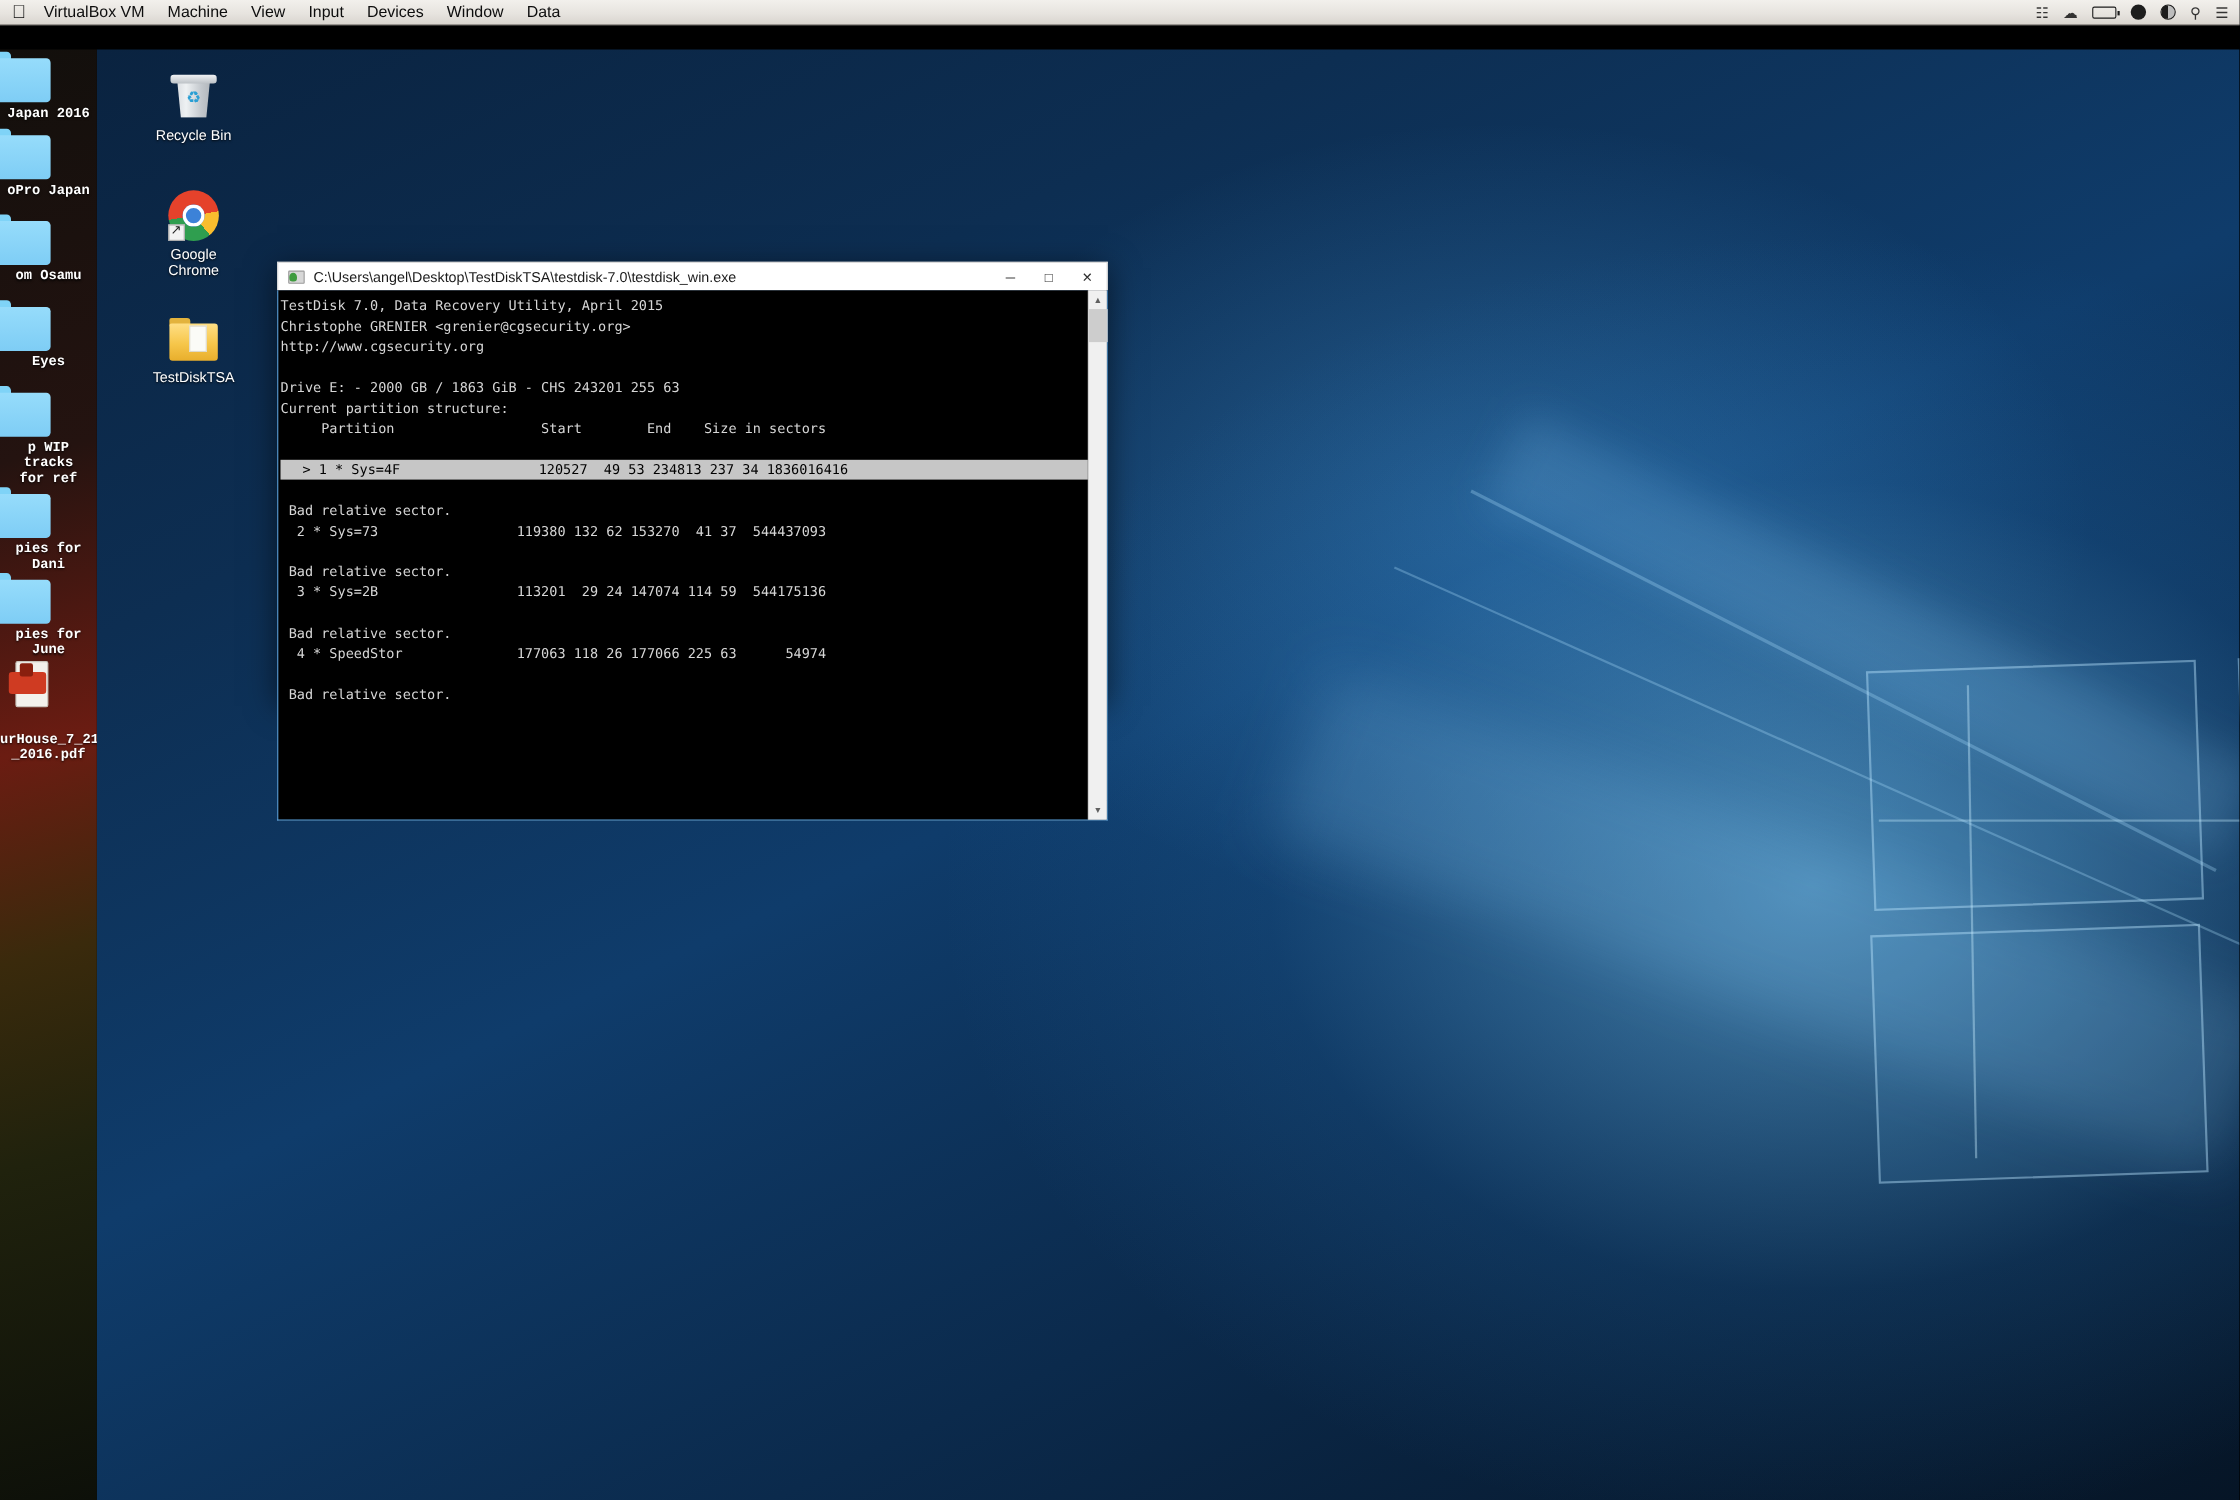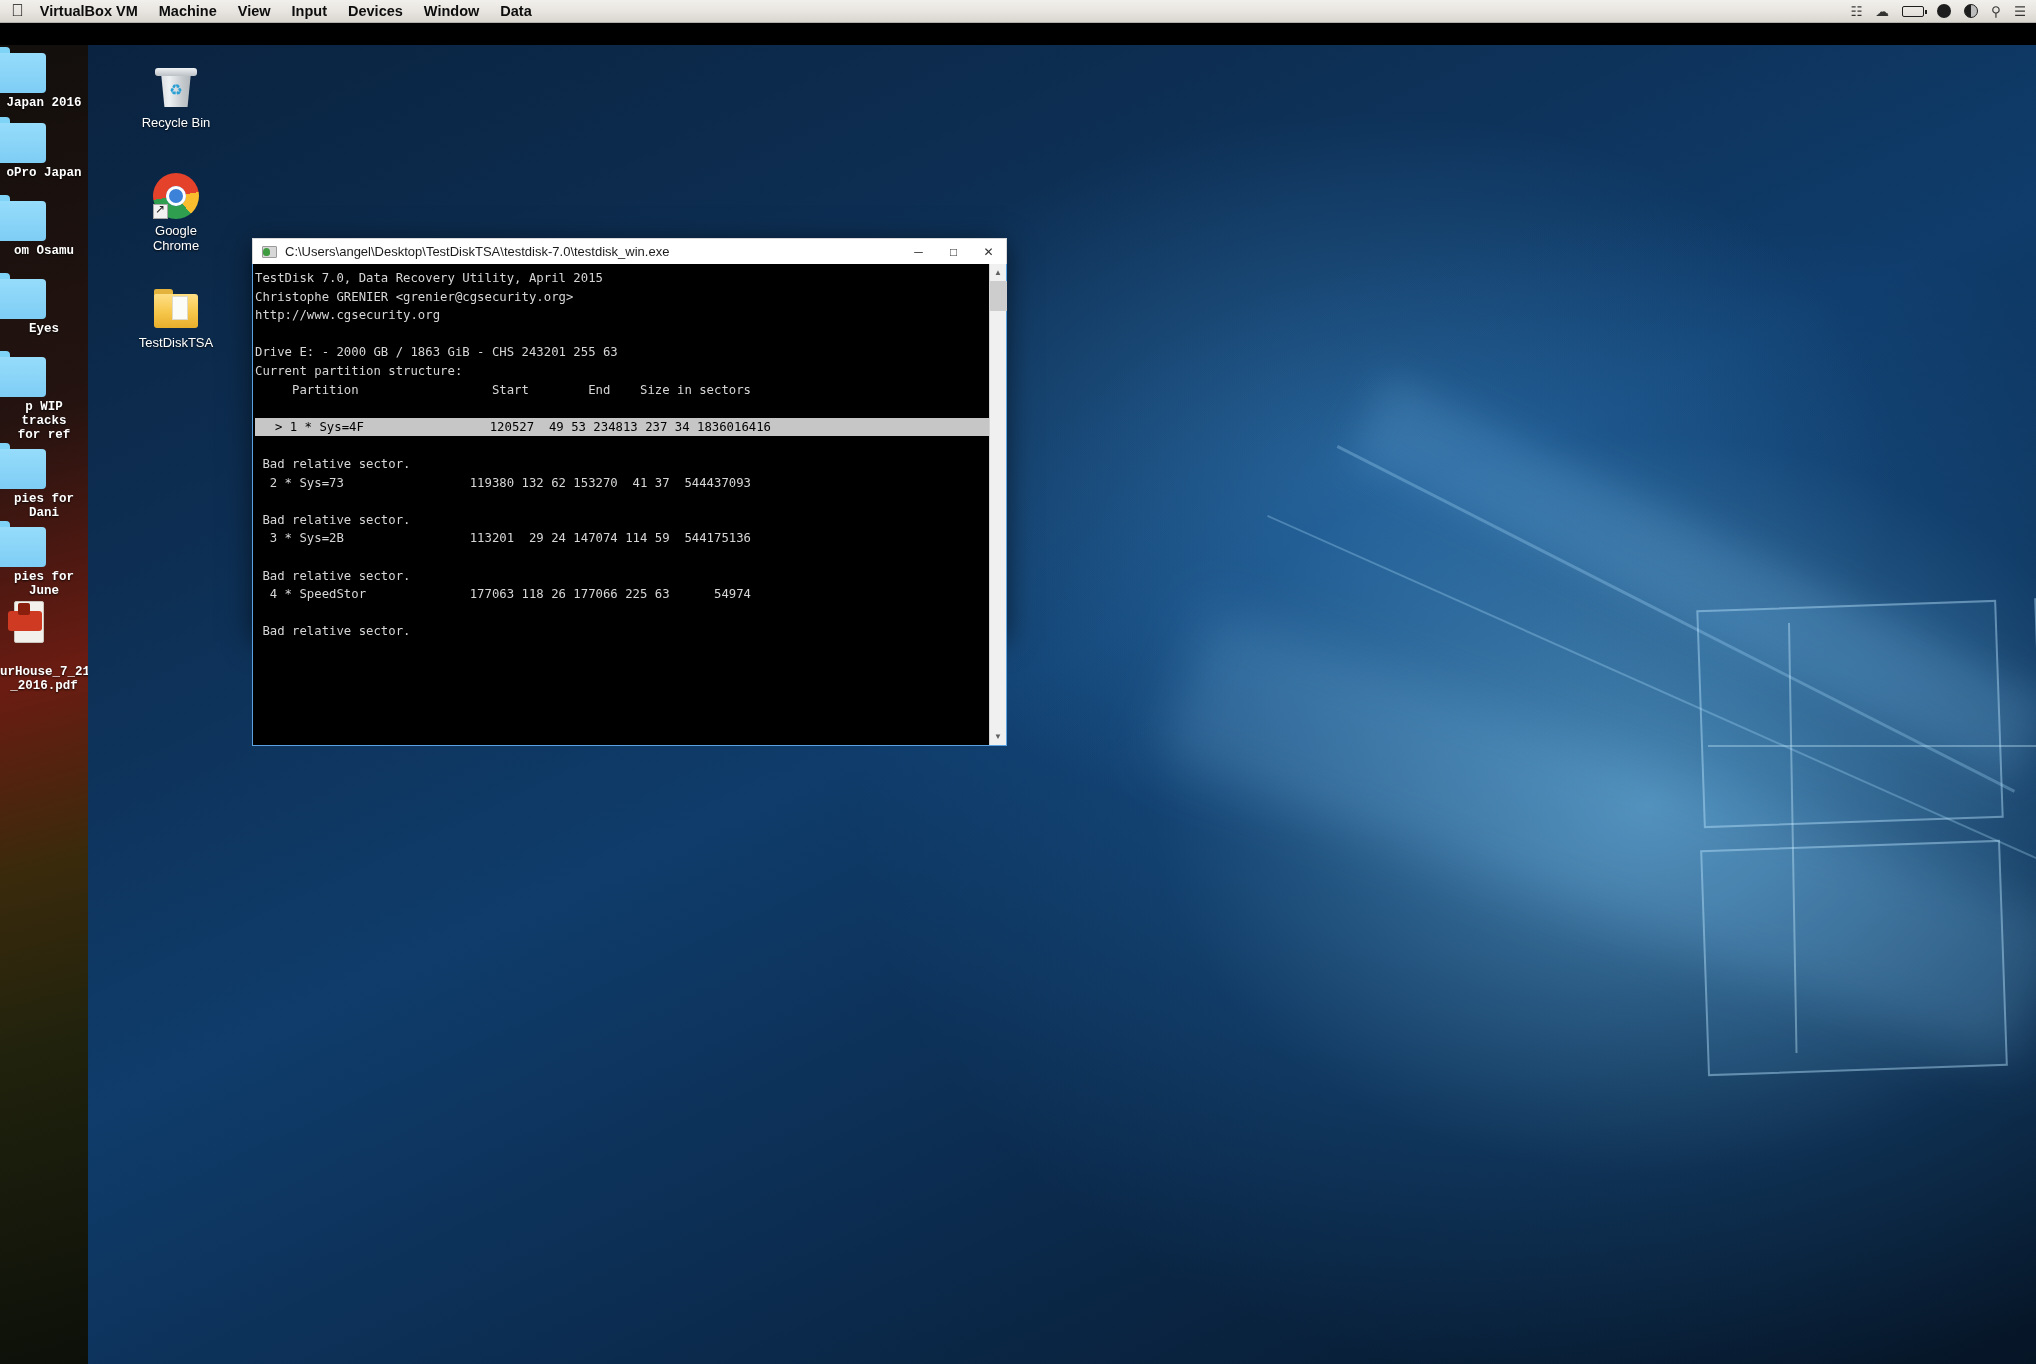--- a/index.html
+++ b/index.html
@@ -13,22 +13,22 @@
   
   #macbar {
     position: absolute; left: 0; top: 0; width: 2036px; height: 23px;
     background: linear-gradient(to bottom, #f2f0ec 0%, #e7e4df 55%, #d9d5cf 100%);
     border-bottom: 1px solid #b3afa9;
     display: flex; align-items: center;
     font-size: 14.5px; color: #0d0d0d;
     z-index: 50;
   }
   #macbar .apple { margin-left: 11px; margin-right: 16px; font-size: 17px; line-height: 1; position: relative; top: -1px; }
-  #macbar .mitem { margin-right: 21px; white-space: nowrap; font-weight: bold; }
-  #macbar .mitem.bold { font-weight: bold; }
+  #macbar .mitem { margin-right: 21px; white-space: nowrap; }
+  #macbar .mitem.bold { font-weight: normal; }
   #macbar .right { margin-left: auto; display: flex; align-items: center; gap: 13px; margin-right: 10px; }
   #macbar .right .g { font-size: 13.5px; opacity: .82; }
   #macbar .right .sq { width: 14px; height: 14px; border-radius: 50%; background: #1d1d1d; }
   #macbar .right .sq.half { background: linear-gradient(to right,#1d1d1d 50%, #bdbdbd 50%); border: 1px solid #1d1d1d; }
   #macbar .right .batt { width: 22px; height: 11px; border: 1.5px solid #1d1d1d; border-radius: 2px; position: relative; }
   #macbar .right .batt::after { content:''; position:absolute; right:-4px; top:3px; width:2px; height:4px; background:#1d1d1d; }
 
   
   #vmwin {
     position: absolute; left: 0; top: 23px; width: 2036px; height: 1341px;

